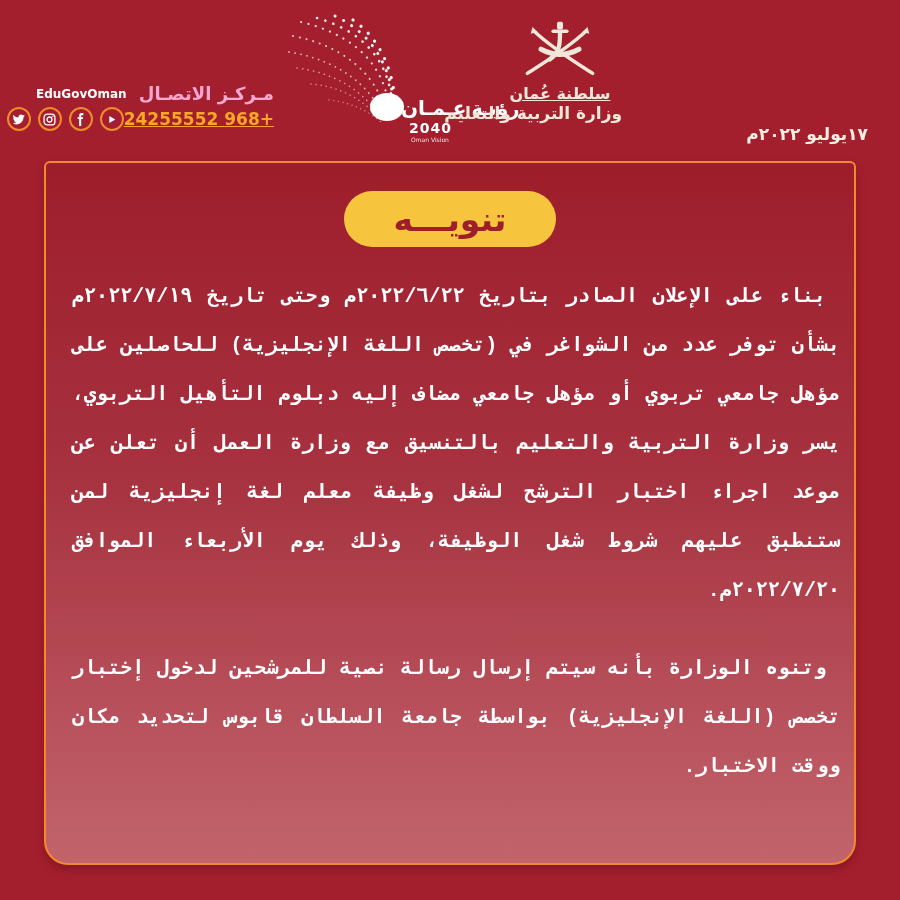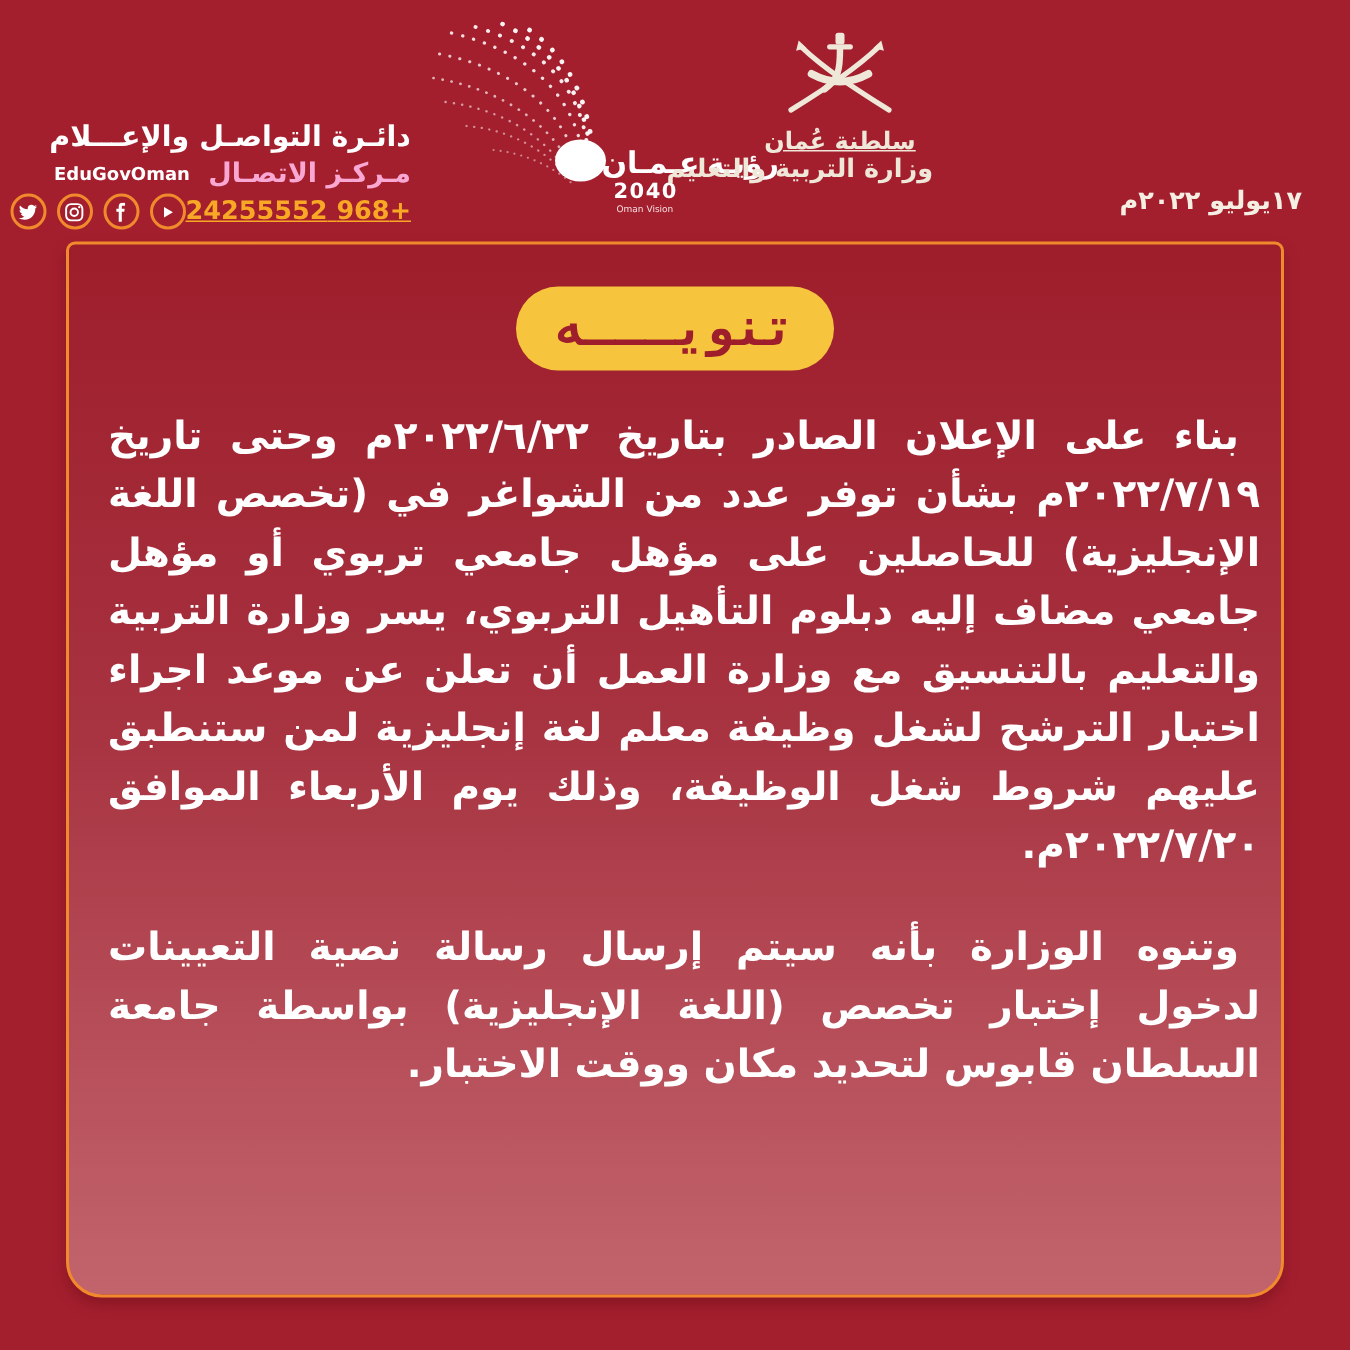--- a/index.html
+++ b/index.html
@@ -48,39 +48,39 @@
   .panel {
     position:absolute; left:44px; top:161px; width:812px; height:704px;
     border:2px solid #F08A2C;
     border-radius:6px 6px 24px 24px;
     background:linear-gradient(180deg,#9E1D2B 0%, #A73240 45%, #C2646C 100%);
     box-shadow:0 5px 9px rgba(90,10,16,.35);
   }
   .badge {
     width:212px; height:56px; margin:28px auto 0;
     background:#F6C53D; border-radius:28px;
-    display:flex; align-items:center; justify-content:center;font-family:Liberation Mono, monospace;
+    display:flex; align-items:center; justify-content:center;
   }
   .badge span { color:#9E1E2B; font-weight:bold; font-size:33px; direction:rtl; }
   .notice-body { padding:25px 14px 0 26px; }
   .notice-body p {
     direction:rtl; text-align:justify; text-justify:inter-word;
     color:#ffffff; font-weight:bold;
-    font-size:26px; line-height:39px;
+    font-size:20px; line-height:49px;
     text-indent:14px;
+    font-family:Liberation Mono, monospace;
   }
   .notice-body p + p { margin-top:29px; }
 </style>
 </head>
 <body>
 
 <div class="stage">
 
   <div class="hdr-left">
-    <div class="dept">دائـرة التواصـل والإعـــلام</div>
     <div class="hdr-row">
       <span class="contact">مـركـز الاتصـال</span>
       <span class="account">EduGovOman</span>
     </div>
     <div class="hdr-row">
       <span class="phone">+968 24255552</span>
       <span class="social">
         <span class="sicon">
           <svg width="13" height="13" viewBox="0 0 24 24" fill="#ffffff">
               <path d="M23.4 4.8c-.8.4-1.7.6-2.6.8.9-.6 1.6-1.4 2-2.5-.9.5-1.9.9-2.9 1.1C19 3.3 17.8 2.8 16.5 2.8c-2.6 0-4.6 2.1-4.6 4.6 0 .4 0 .7.1 1-3.8-.2-7.2-2-9.5-4.8-.4.7-.6 1.4-.6 2.3 0 1.6.8 3 2.1 3.9-.8 0-1.5-.2-2.1-.6v.1c0 2.2 1.6 4.1 3.7 4.5-.4.1-.8.2-1.2.2-.3 0-.6 0-.9-.1.6 1.8 2.3 3.2 4.3 3.2-1.6 1.2-3.6 2-5.7 2-.4 0-.7 0-1.1-.1 2 1.3 4.5 2.1 7.1 2.1 8.5 0 13.2-7.1 13.2-13.2v-.6c.9-.7 1.7-1.5 2.3-2.4z"></path>
@@ -145,17 +145,17 @@
   </div>
 
   <div class="hdr-date">١٧يوليو ٢٠٢٢م</div>
 
   <div class="panel">
     <div class="badge">
       <span>تنويـــه</span>
     </div>
     <div class="notice-body">
       <p>بناء على الإعلان الصادر بتاريخ ٢٠٢٢/٦/٢٢م وحتى تاريخ ٢٠٢٢/٧/١٩م بشأن توفر عدد من الشواغر في (تخصص اللغة الإنجليزية) للحاصلين على مؤهل جامعي تربوي أو مؤهل جامعي مضاف إليه دبلوم التأهيل التربوي، يسر وزارة التربية والتعليم بالتنسيق مع وزارة العمل أن تعلن عن موعد اجراء اختبار الترشح لشغل وظيفة معلم لغة إنجليزية لمن ستنطبق عليهم شروط شغل الوظيفة، وذلك يوم الأربعاء الموافق ٢٠٢٢/٧/٢٠م.</p>
-      <p>وتنوه الوزارة بأنه سيتم إرسال رسالة نصية التعيينات لدخول إختبار تخصص (اللغة الإنجليزية) بواسطة جامعة السلطان قابوس لتحديد مكان ووقت الاختبار.</p>
+      <p>وتنوه الوزارة بأنه سيتم إرسال رسالة نصية للمرشحين لدخول إختبار تخصص (اللغة الإنجليزية) بواسطة جامعة السلطان قابوس لتحديد مكان ووقت الاختبار.</p>
     </div>
   </div>
 
 </div>
 
 </body></html>

